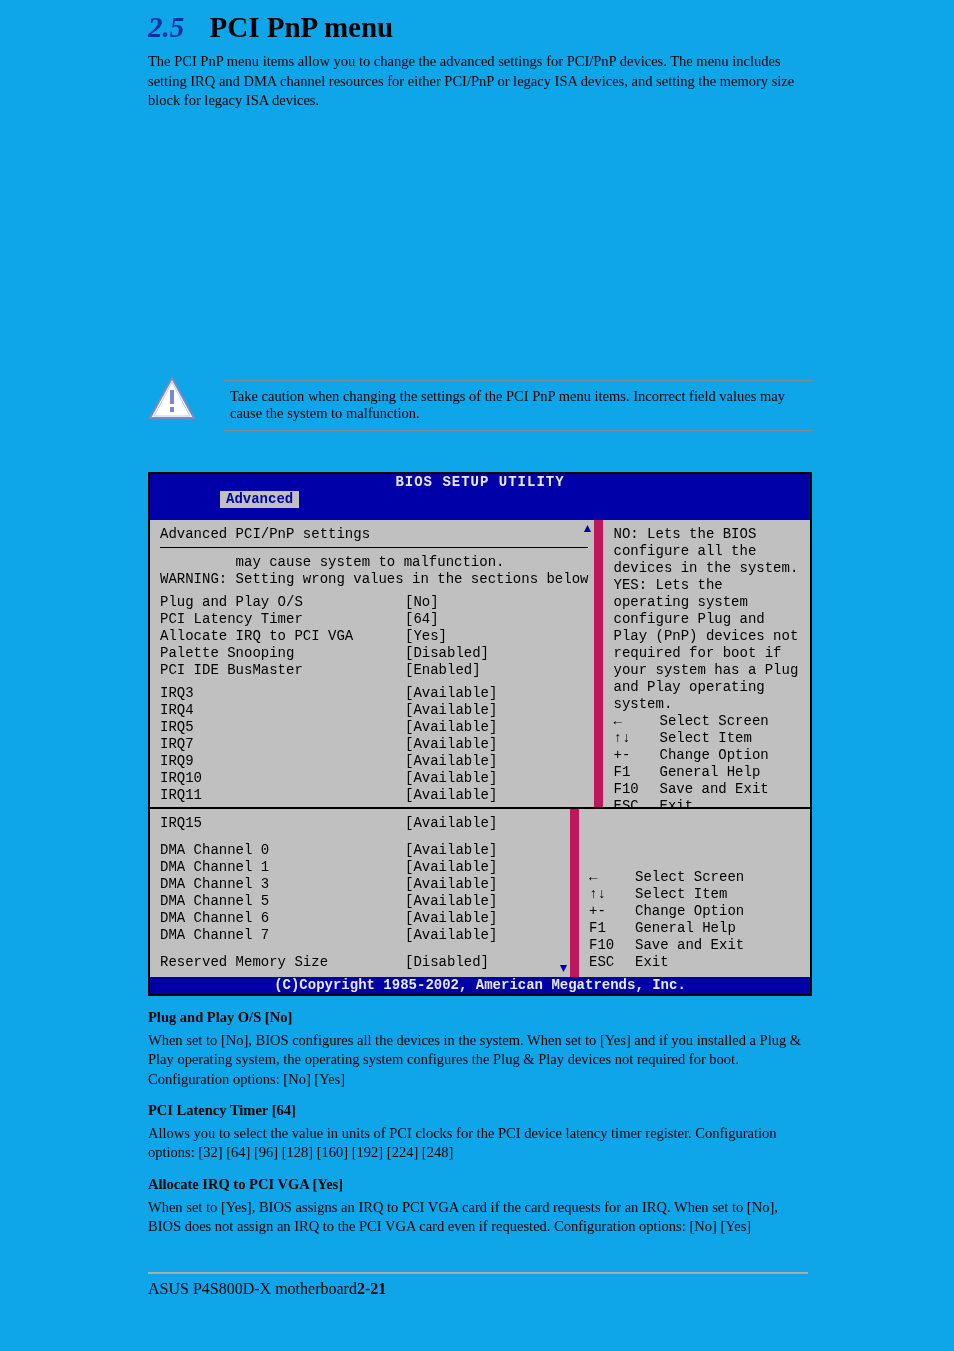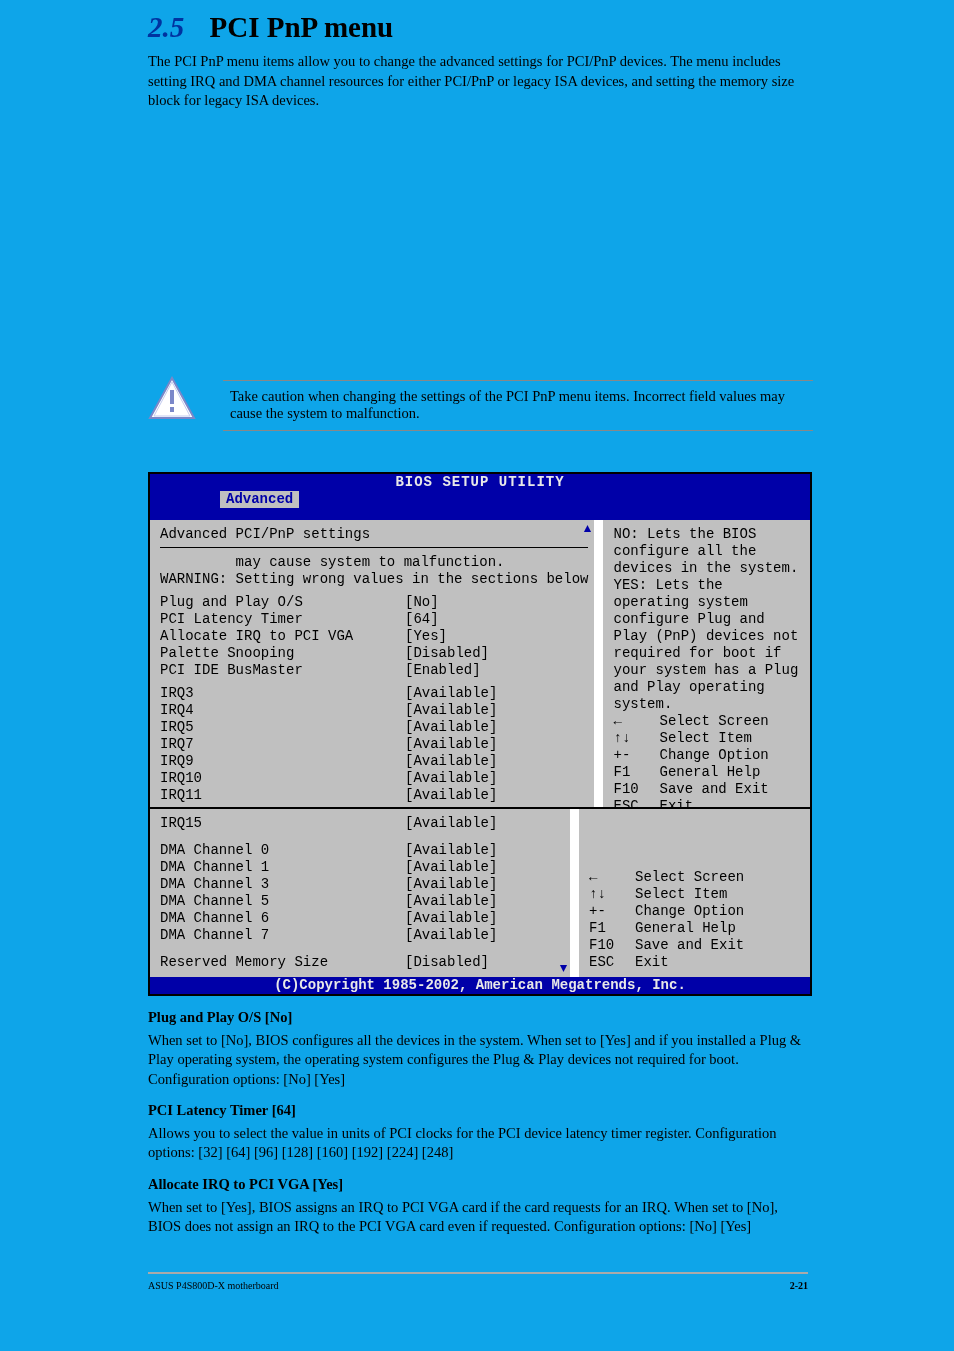--- a/index.html
+++ b/index.html
@@ -18,21 +18,21 @@
   .caution-icon{position:absolute;left:148px;top:376px;}
   .caution-text{position:absolute;left:230px;top:388px;font-size:14.5px;width:590px;}
 
   
   .bios{position:absolute;left:148px;width:660px;background:#c0c0c0;border:2px solid #000;font-family:"Courier New",monospace;font-size:14px;line-height:17px;color:#000;}
   .bios-title{background:#0000a8;color:#e8e8e8;text-align:center;font-weight:bold;letter-spacing:1px;}
   .bios-tabrow{background:#0000a8;display:flex;padding:0 0 12px 70px;font-family:Liberation Mono, monospace;}
   .bios-tab{background:#c0c0c0;color:#0000a8;padding:0 6px;font-weight:bold;}
   .bios-body{display:flex;min-height:240px;position:relative;}
   .bios-left{flex:1;padding:6px 6px 6px 10px;position:relative;}
-  .bios-right{width:215px;border-left:9px solid #ffffff;padding:6px 6px 6px 10px;display:flex;flex-direction:column;position:relative;}
+  .bios-right{width:215px;border-left:9px solid #be185d;padding:6px 6px 6px 10px;display:flex;flex-direction:column;position:relative;}
   .bios-subhead{margin-bottom:4px;}
   .bios-hr{border:0;border-top:1.5px solid #000;margin:4px 0 6px 0;}
   .bios-row{display:flex;}
   .bios-label{width:245px;}
   .bios-value{}
   .nav-table{margin-top:6px;}
   .nav-row{display:flex;}
   .nav-key{width:46px;}
   .copyright{background:#0000a8;color:#e8e8e8;text-align:center;font-weight:bold;}
 
@@ -41,21 +41,21 @@
   .sb-up{top:4px;}
   .sb-down{bottom:4px;}
 
   
   .lower{position:absolute;left:148px;top:996px;width:660px;font-size:14.5px;line-height:1.35;}
   .lower .subhead{font-weight:bold;margin:12px 0 3px 0;}
   .lower p{margin:0 0 4px 0;}
 
   
   .foot-line{position:absolute;left:148px;top:1272px;width:660px;border-top:2px solid #aaa;}
-  .foot{position:absolute;left:148px;top:1280px;width:660px;font-size:10px;display:flex;justify-content:space-between;}
+  .foot{position:absolute;left:148px;top:1280px;width:660px;font-size:16px;display:flex;}
   .page-no{font-weight:bold;}
 
   .icon-svg{display:block;}
 </style>
 </head>
 <body>
 
 <div class="page">
 
   <div class="sec-head">

